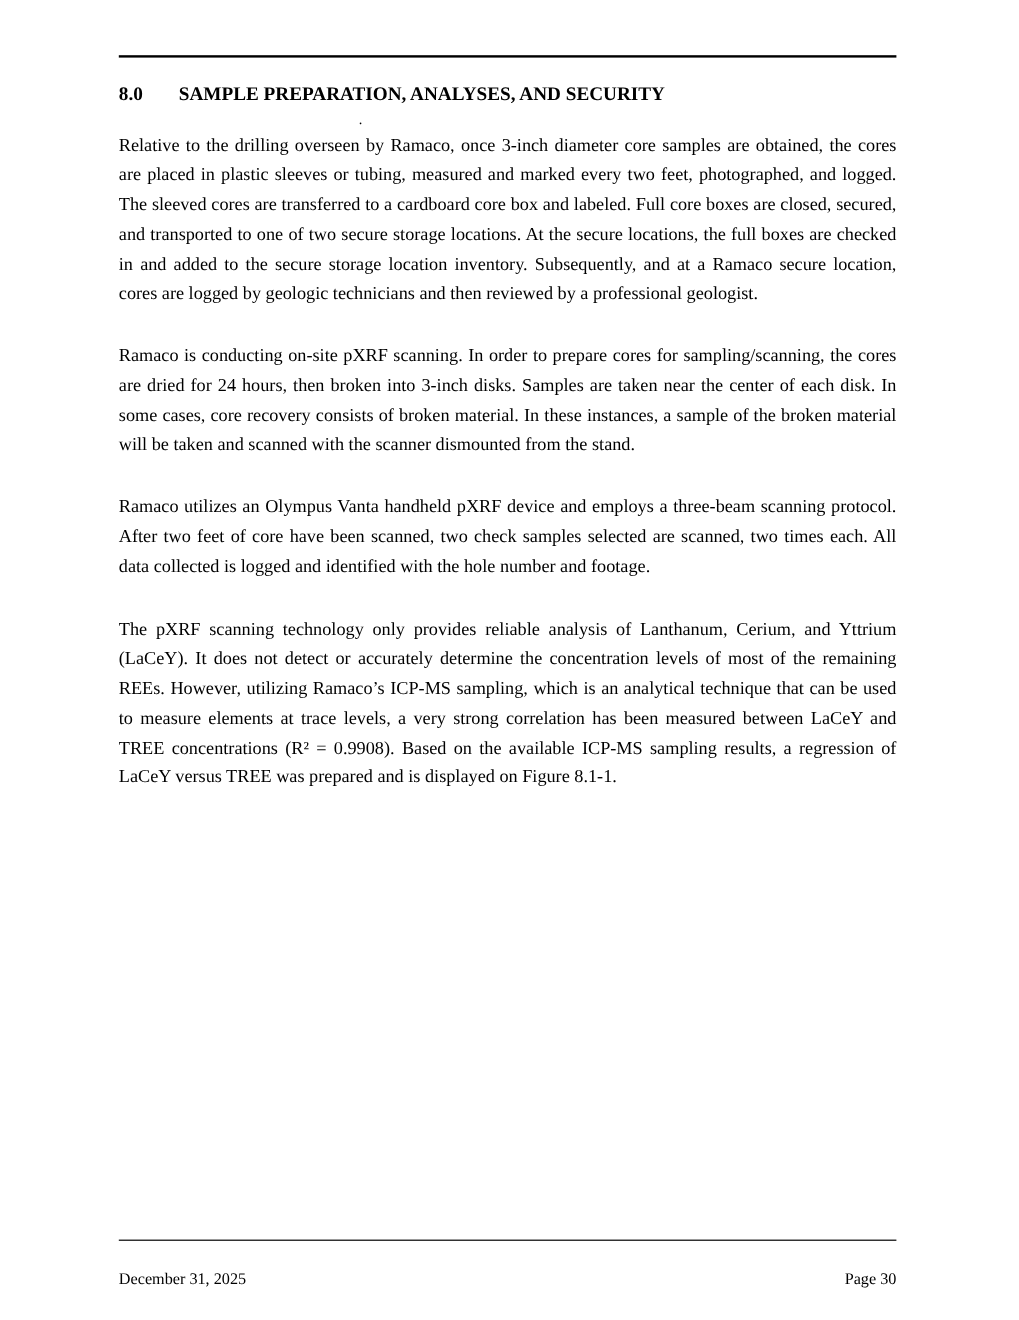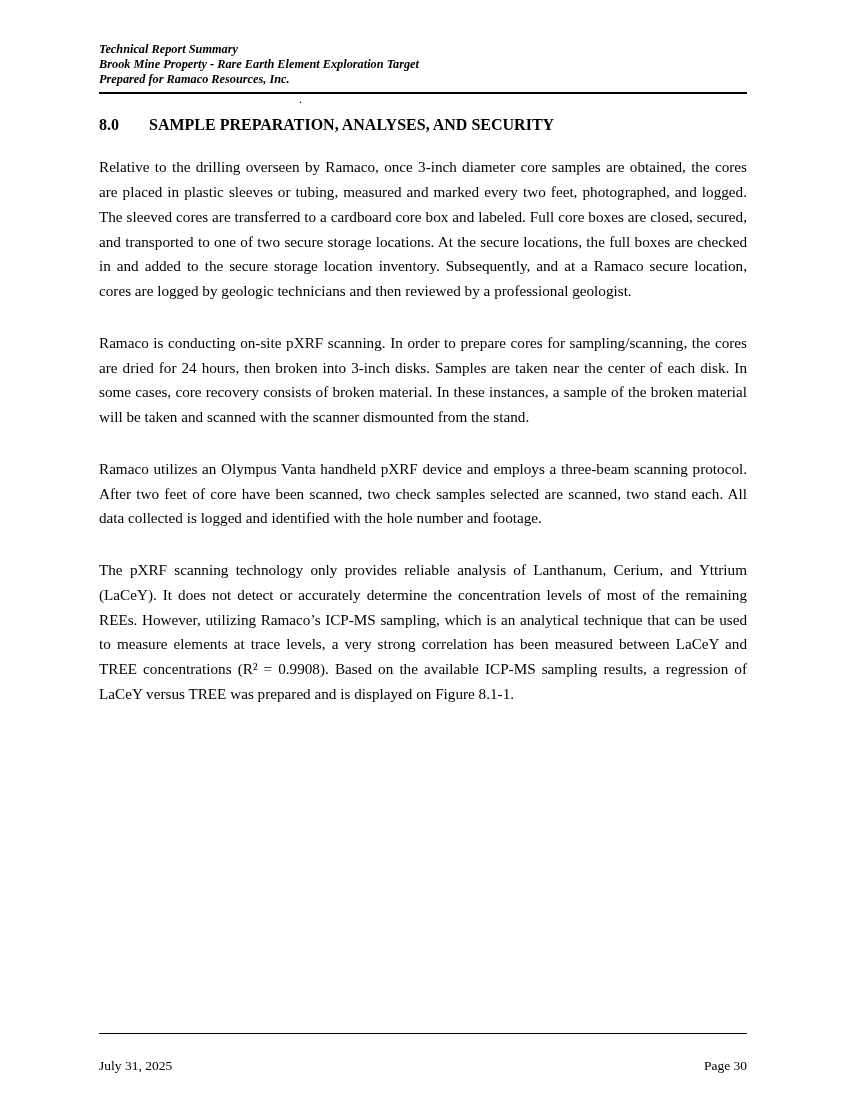--- a/index.html
+++ b/index.html
@@ -92,42 +92,37 @@
     justify-content: space-between;
     font-size: 13.5px;
   }
 </style>
 </head>
 <body>
 
 <div class="page">
 
   <div class="doc-header">
-    <div class="header-lines">
-      <div>Technical Report Summary</div>
-      <div>Brook Mine Property - Rare Earth Element Exploration Target</div>
-      <div>Prepared for Ramaco Resources, Inc.</div>
-    </div>
   </div>
 
   <div class="header-rule"></div>
   <div class="stray-mark">.</div>
 
   <div class="section-heading sh-1">
     <span class="section-num">8.0</span>
     <span class="section-title">SAMPLE PREPARATION, ANALYSES, AND SECURITY</span>
   </div>
 
 
   <div class="body-copy">
     <p>Relative to the drilling overseen by Ramaco, once 3-inch diameter core samples are obtained, the cores are placed in plastic sleeves or tubing, measured and marked every two feet, photographed, and logged. The sleeved cores are transferred to a cardboard core box and labeled. Full core boxes are closed, secured, and transported to one of two secure storage locations. At the secure locations, the full boxes are checked in and added to the secure storage location inventory. Subsequently, and at a Ramaco secure location, cores are logged by geologic technicians and then reviewed by a professional geologist.</p>
     <p>Ramaco is conducting on-site pXRF scanning.  In order to prepare cores for sampling/scanning, the cores are dried for 24 hours, then broken into 3-inch disks.  Samples are taken near the center of each disk. In some cases, core recovery consists of broken material. In these instances, a sample of the broken material will be taken and scanned with the scanner dismounted from the stand.</p>
-    <p>Ramaco utilizes an Olympus Vanta handheld pXRF device and employs a three-beam scanning protocol.  After two feet of core have been scanned, two check samples selected are scanned, two stand each. All data collected is logged and identified with the hole number and footage.</p>
+    <p>Ramaco utilizes an Olympus Vanta handheld pXRF device and employs a three-beam scanning protocol.  After two feet of core have been scanned, two check samples selected are scanned, two times each. All data collected is logged and identified with the hole number and footage.</p>
     <p>The pXRF scanning technology only provides reliable analysis of Lanthanum, Cerium, and Yttrium (LaCeY).  It does not detect or accurately determine the concentration levels of most of the remaining REEs.  However, utilizing Ramaco’s ICP-MS sampling, which is an analytical technique that can be used to measure elements at trace levels, a very strong correlation has been measured between LaCeY and TREE concentrations (R² = 0.9908).  Based on the available ICP-MS sampling results, a regression of LaCeY versus TREE was prepared and is displayed on Figure 8.1-1.</p>
   </div>
 
   <div class="page-footer-rule"></div>
   <div class="page-footer">
-    <span>July 31, 2025</span>
+    <span>December 31, 2025</span>
     <span>Page 30</span>
   </div>
 
 </div>
 
 </body></html>

